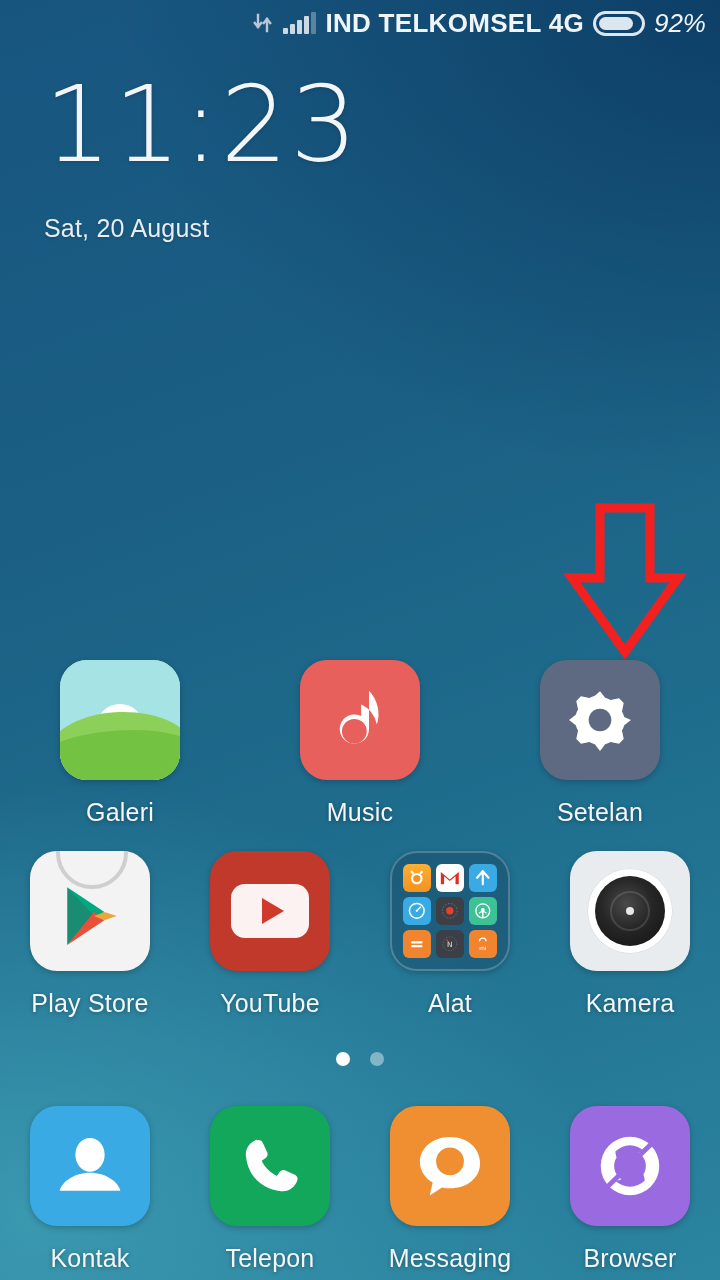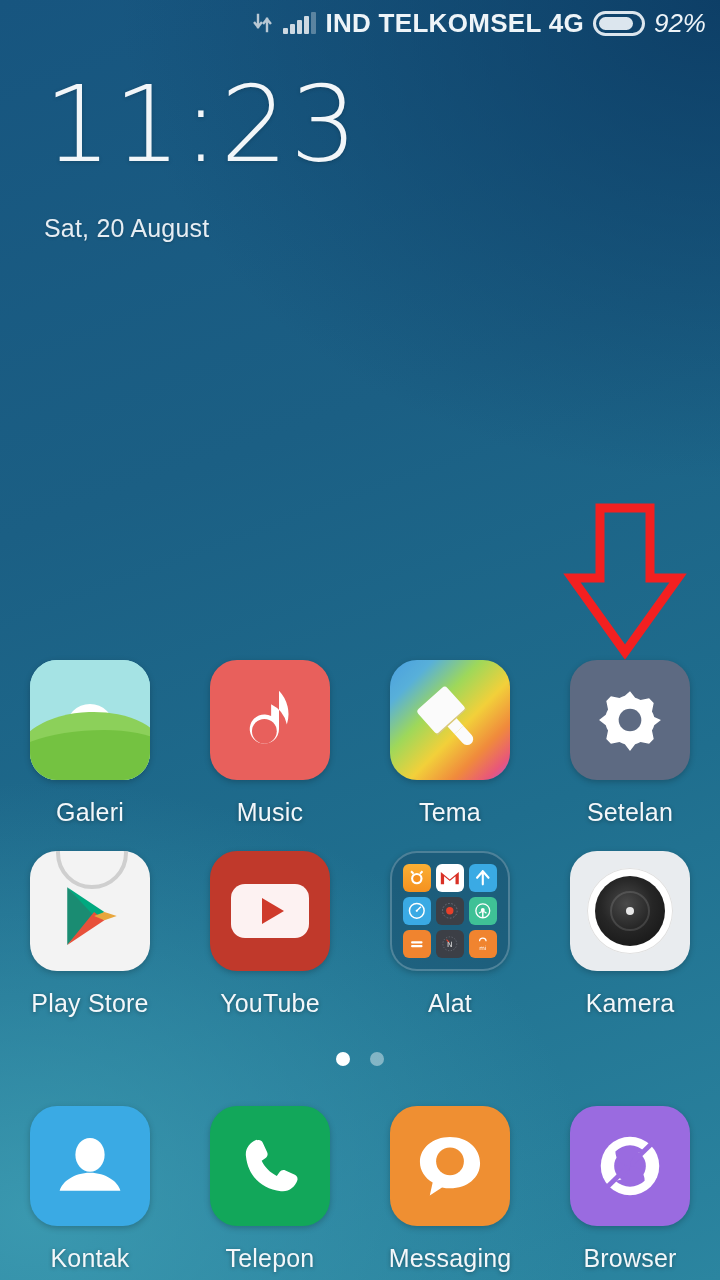--- a/index.html
+++ b/index.html
@@ -205,33 +205,20 @@
     <div class="cell">
       <div class="icon ic-music">
         <svg viewBox="0 0 64 64">
           <path d="M40 6 L40 40 a13 13 0 1 1 -7 -11.5 L33 18 a26 26 0 0 1 14 18 a30 30 0 0 0 -7 -30 Z" fill="#ffffff"></path>
           <circle cx="27" cy="42" r="11" fill="#e8605c"></circle>
         </svg>
       </div>
       <div class="label">Music</div>
     </div>
 
-    <div class="cell">
-      <div class="icon ic-tema">
-        <svg viewBox="0 0 64 64">
-          <g transform="rotate(-42 32 32)">
-            <rect x="16" y="8" width="32" height="26" rx="3" fill="#fbfbfb"></rect>
-            <rect x="27" y="34" width="10" height="9" fill="#fbfbfb"></rect>
-            <path d="M27 43 h10 v10 a5 5 0 0 1 -10 0 Z" fill="#fbfbfb"></path>
-            <line x1="16" y1="34" x2="48" y2="34" stroke="#d9c87a" stroke-width="1.2"></line>
-          </g>
-        </svg>
-      </div>
-      <div class="label">Tema</div>
-    </div>
 
     <div class="cell">
       <div class="icon ic-setelan">
         <svg viewBox="0 0 64 64">
           <path fill="#ffffff" d="M32 4 l5 6.5 a23 23 0 0 1 5.2 2.2 L50.5 11 l4.5 4.5 l-1.7 8.3 a23 23 0 0 1 2.2 5.2 L62 32 l-6.5 5 a23 23 0 0 1 -2.2 5.2 l1.7 8.3 l-4.5 4.5 l-8.3 -1.7 a23 23 0 0 1 -5.2 2.2 L32 62 l-5 -6.5 a23 23 0 0 1 -5.2 -2.2 L13.5 55 L9 50.5 l1.7 -8.3 a23 23 0 0 1 -2.2 -5.2 L2 32 l6.5 -5 a23 23 0 0 1 2.2 -5.2 L9 13.5 L13.5 9 l8.3 1.7 a23 23 0 0 1 5.2 -2.2 Z"></path>
           <circle cx="32" cy="32" r="11" fill="#5d6a82"></circle>
         </svg>
         <span class="highlight-box"></span>
       </div>
       <div class="label">Setelan</div>

